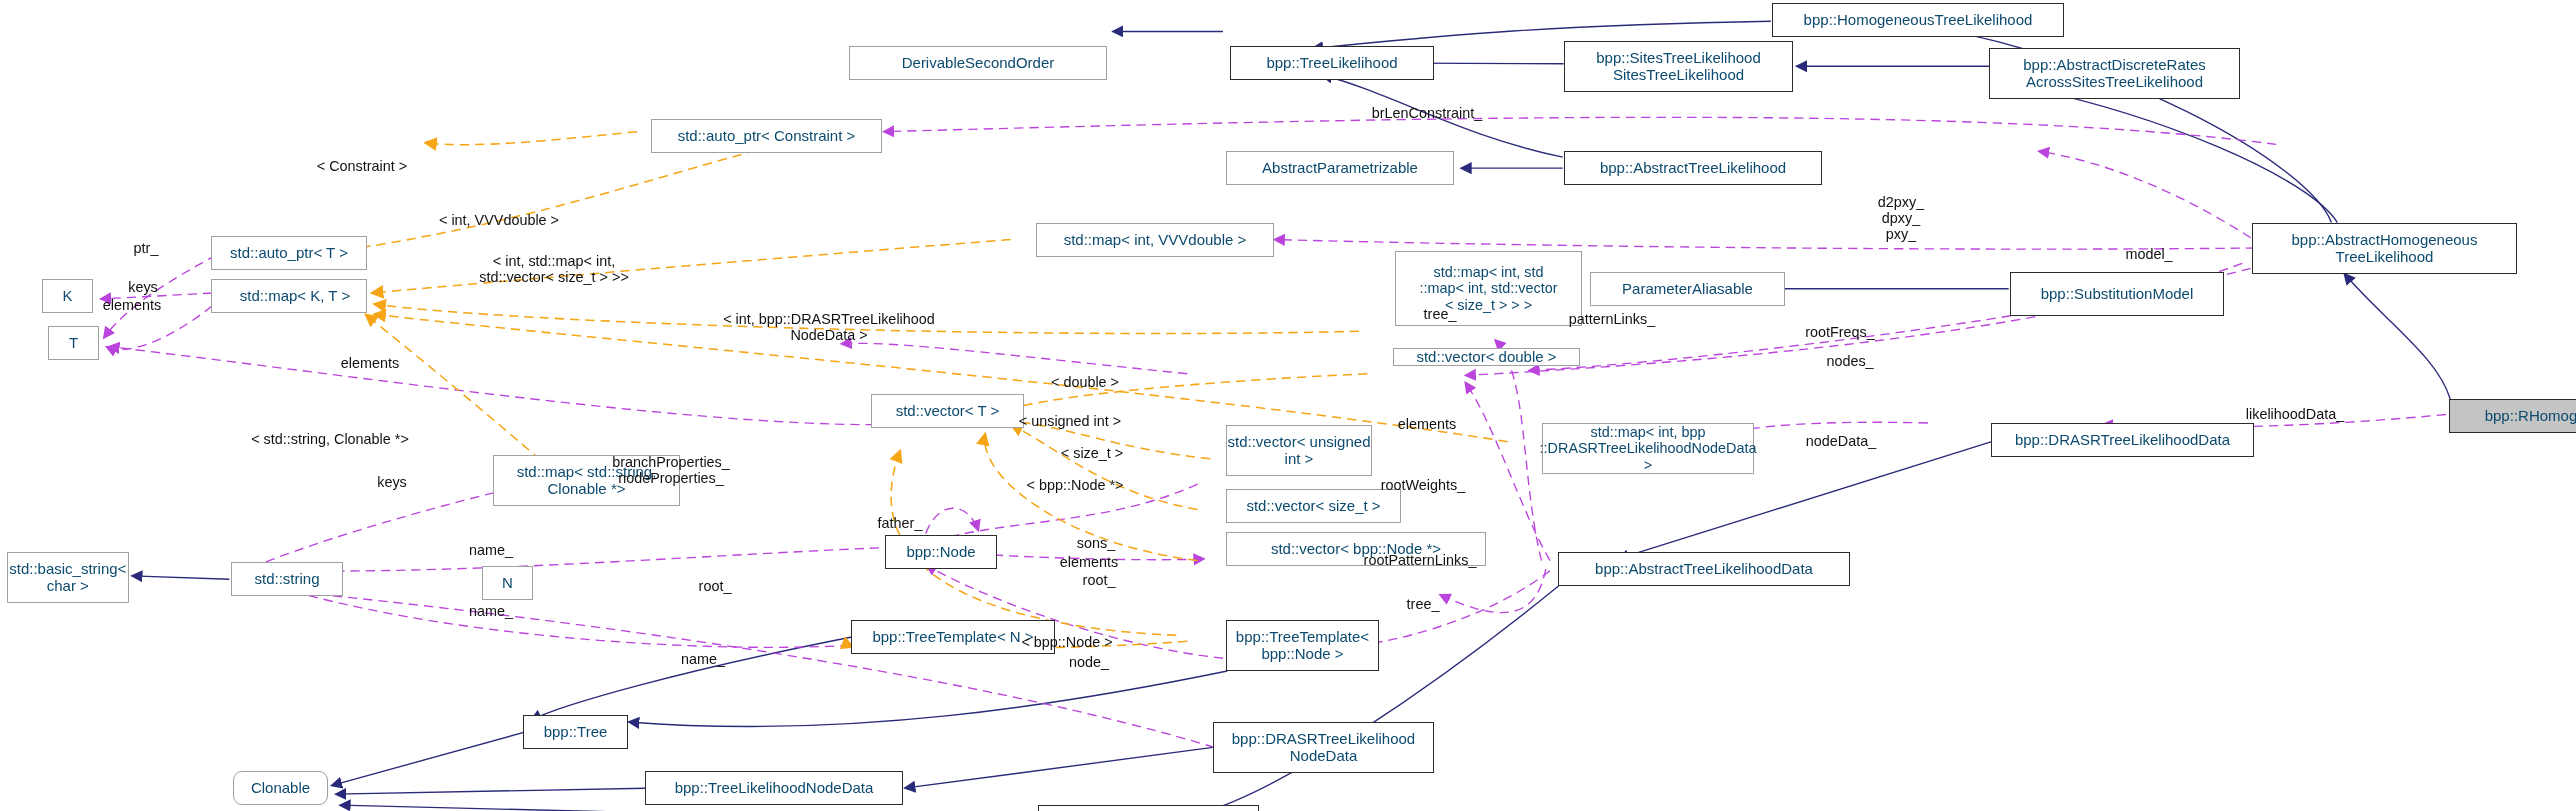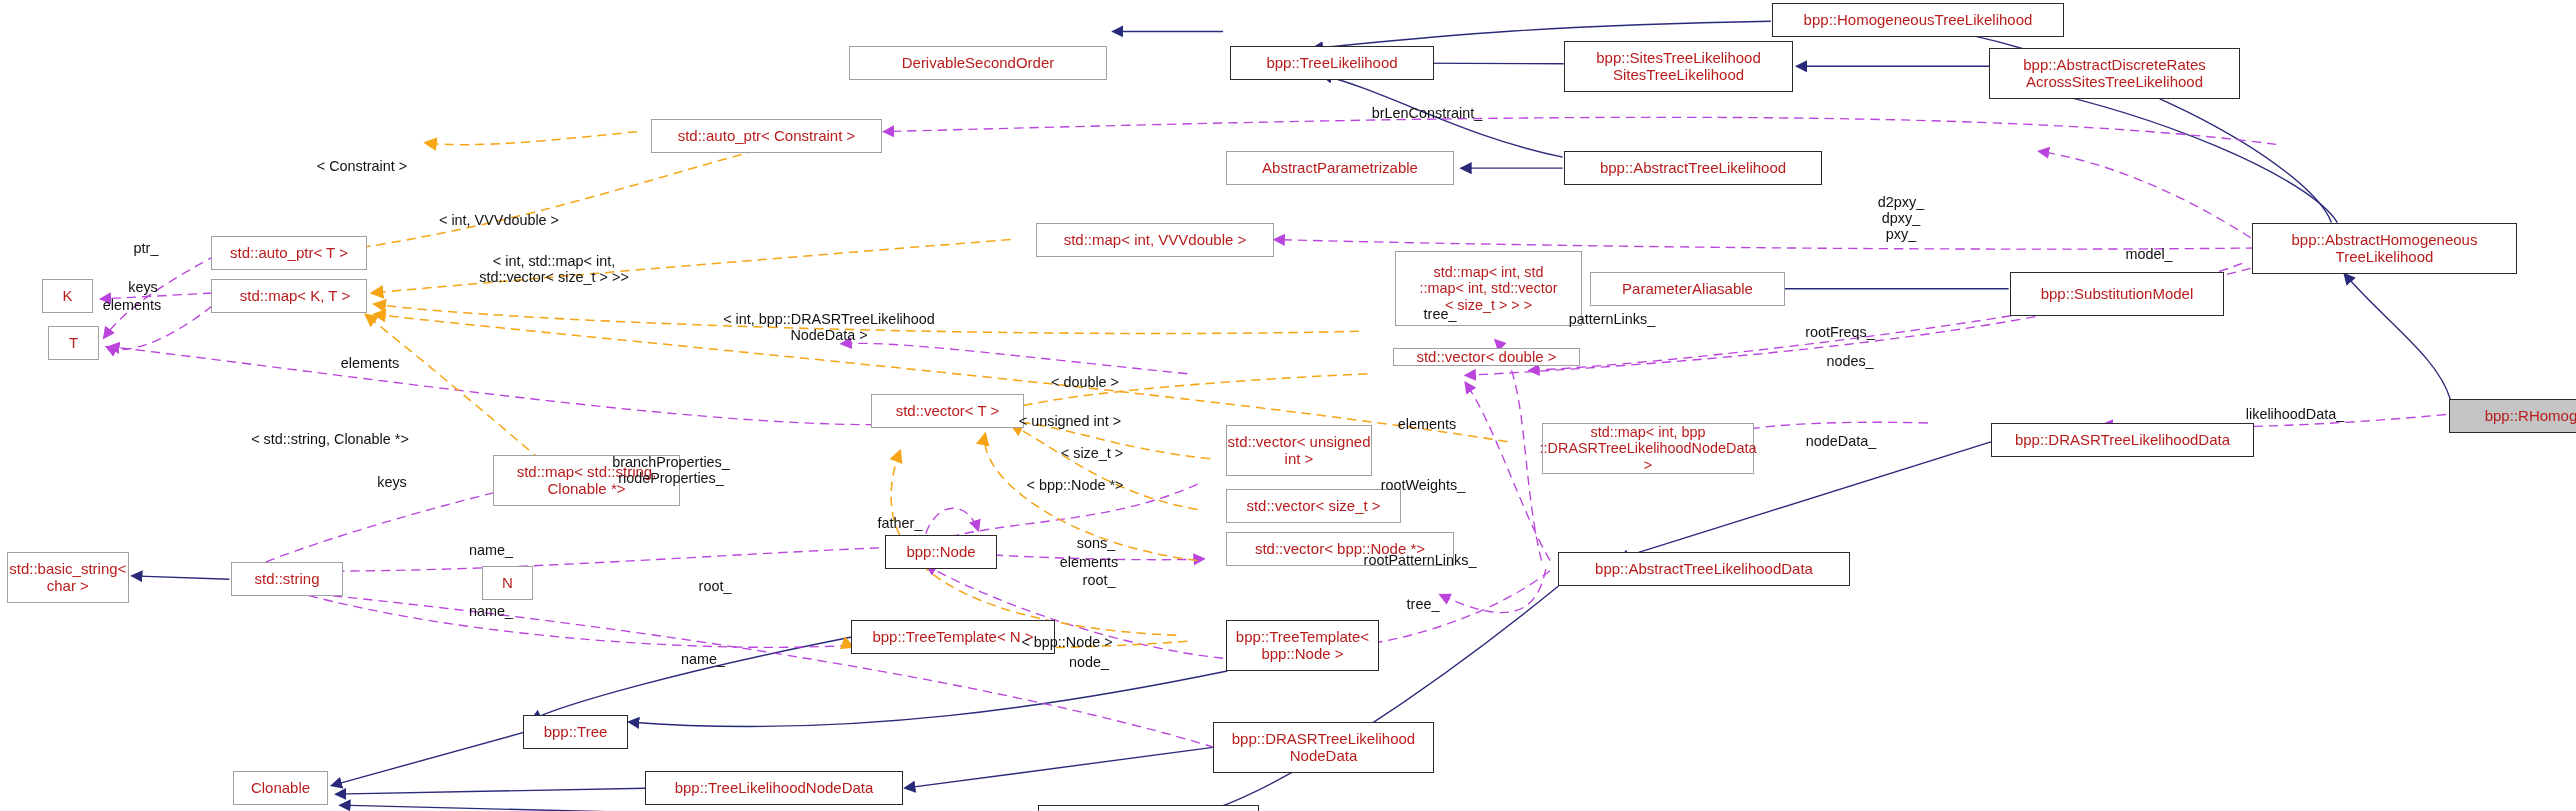--- a/index.html
+++ b/index.html
@@ -1,21 +1,21 @@
 <!DOCTYPE html>
 <html style="font-size:13.6px"><head>
 <meta charset="utf-8">
 <style>
   html,body{margin:0;padding:0;background:#ffffff;}
   #canvas{position:relative;width:2576px;height:812px;background:#fff;
           font-family:"Liberation Sans","DejaVu Sans",sans-serif;overflow:hidden;}
   svg#edges{position:absolute;left:0;top:0;width:2576px;height:812px;}
   .node{position:absolute;box-sizing:border-box;display:flex;align-items:center;
         justify-content:center;text-align:center;background:#fff;border:0.8px solid #a0a0a0;
-        color:#b91c1c;line-height:1.12;white-space:pre-line;}
+        color:#0c4a6e;line-height:1.12;white-space:pre-line;}
   .node.strong{border:1.3px solid #2b2b2b;}
   .node.hl{background:#c4c4c4;border:1.3px solid #2b2b2b;}
   .elabel{position:absolute;color:#111;white-space:pre-line;text-align:center;
           line-height:1.12;pointer-events:none;}
 </style>
 </head>
 <body>
 
 <div id="canvas">
   <svg id="edges" viewBox="0 0 3033 956" xmlns="http://www.w3.org/2000/svg">
@@ -125,33 +125,33 @@
     <div class="node" style="left: 871px; top: 394px; width: 153px; height: 34px; font-size: 15px;">std::vector&lt; T &gt;</div>
     <div class="node" style="left: 1226px; top: 425px; width: 146px; height: 51px; font-size: 15px;">std::vector&lt; unsigned
 int &gt;</div>
     <div class="node" style="left: 1542px; top: 423px; width: 212px; height: 51px; font-size: 14.4px;">std::map&lt; int, bpp
 ::DRASRTreeLikelihoodNodeData &gt;</div>
     <div class="node strong" style="left: 1991px; top: 423px; width: 263px; height: 34px; font-size: 15px;">bpp::DRASRTreeLikelihoodData</div>
     <div class="node" style="left: 493px; top: 455px; width: 187px; height: 51px; font-size: 15px;">std::map&lt; std::string,
 Clonable *&gt;</div>
     <div class="node" style="left: 1226px; top: 489px; width: 175px; height: 34px; font-size: 15px;">std::vector&lt; size_t &gt;</div>
     <div class="node strong" style="left: 885px; top: 535px; width: 112px; height: 34px; font-size: 15px;">bpp::Node</div>
-    <div class="node" style="left: 1226px; top: 532px; width: 228px; height: 34px; font-size: 15px;">std::vector&lt; bpp::Node *&gt;</div>
+    <div class="node" style="left: 1226px; top: 532px; width: 260px; height: 34px; font-size: 15px;">std::vector&lt; bpp::Node *&gt;</div>
     <div class="node strong" style="left: 1558px; top: 552px; width: 292px; height: 34px; font-size: 15px;">bpp::AbstractTreeLikelihoodData</div>
     <div class="node" style="left: 6.8px; top: 552px; width: 122px; height: 51px; font-size: 15px;">std::basic_string&lt;
 char &gt;</div>
     <div class="node" style="left: 231px; top: 562px; width: 112px; height: 34px; font-size: 15px;">std::string</div>
     <div class="node" style="left: 482px; top: 566px; width: 51px; height: 34px; font-size: 15px;">N</div>
     <div class="node strong" style="left: 851px; top: 620px; width: 204px; height: 34px; font-size: 15px;">bpp::TreeTemplate&lt; N &gt;</div>
     <div class="node strong" style="left: 1226px; top: 620px; width: 153px; height: 51px; font-size: 15px;">bpp::TreeTemplate&lt;
 bpp::Node &gt;</div>
     <div class="node strong" style="left: 523px; top: 715px; width: 105px; height: 34px; font-size: 15px;">bpp::Tree</div>
     <div class="node strong" style="left: 1213px; top: 722px; width: 221px; height: 51px; font-size: 15px;">bpp::DRASRTreeLikelihood
 NodeData</div>
-    <div class="node" style="left: 233px; top: 771px; width: 95px; height: 34px; font-size: 15px;">Clonable</div>
+    <div class="node" style="left: 233px; top: 771px; width: 95px; height: 34px; font-size: 15px; border-radius: 9px;">Clonable</div>
     <div class="node strong" style="left: 645px; top: 771px; width: 258px; height: 34px; font-size: 15px;">bpp::TreeLikelihoodNodeData</div>
     <div class="node strong" style="left: 1038px; top: 805px; width: 221px; height: 34px; font-size: 15px;">bpp::TreeLikelihoodData</div>
     <div class="elabel" style="left: 1427px; top: 105px; font-size: 14.4px; transform: translateX(-50%);">brLenConstraint_</div>
     <div class="elabel" style="left: 362px; top: 158px; font-size: 14.4px; transform: translateX(-50%);">&lt; Constraint &gt;</div>
     <div class="elabel" style="left: 499px; top: 212px; font-size: 14.4px; transform: translateX(-50%);">&lt; int, VVVdouble &gt;</div>
     <div class="elabel" style="left: 1901px; top: 194px; font-size: 14.4px; transform: translateX(-50%);">d2pxy_
 dpxy_
 pxy_</div>
     <div class="elabel" style="left: 146px; top: 240px; font-size: 14.4px; transform: translateX(-50%);">ptr_</div>
     <div class="elabel" style="left: 2149px; top: 246px; font-size: 14.4px; transform: translateX(-50%);">model_</div>

